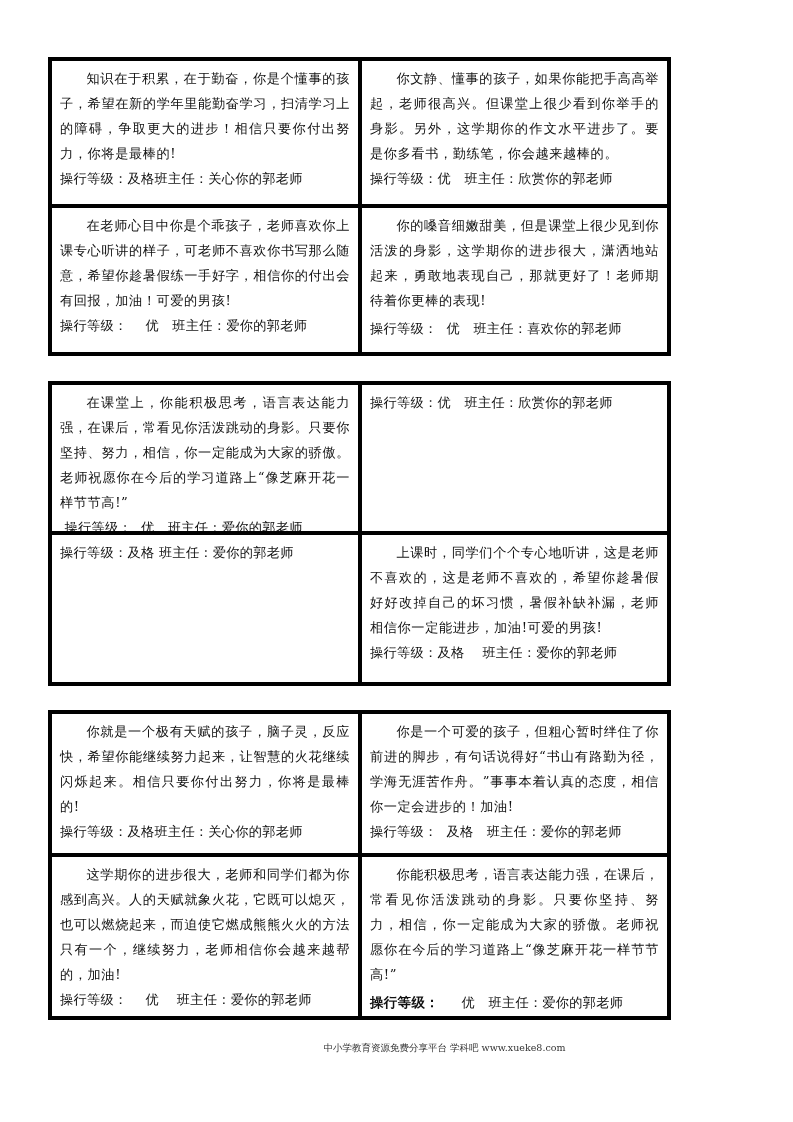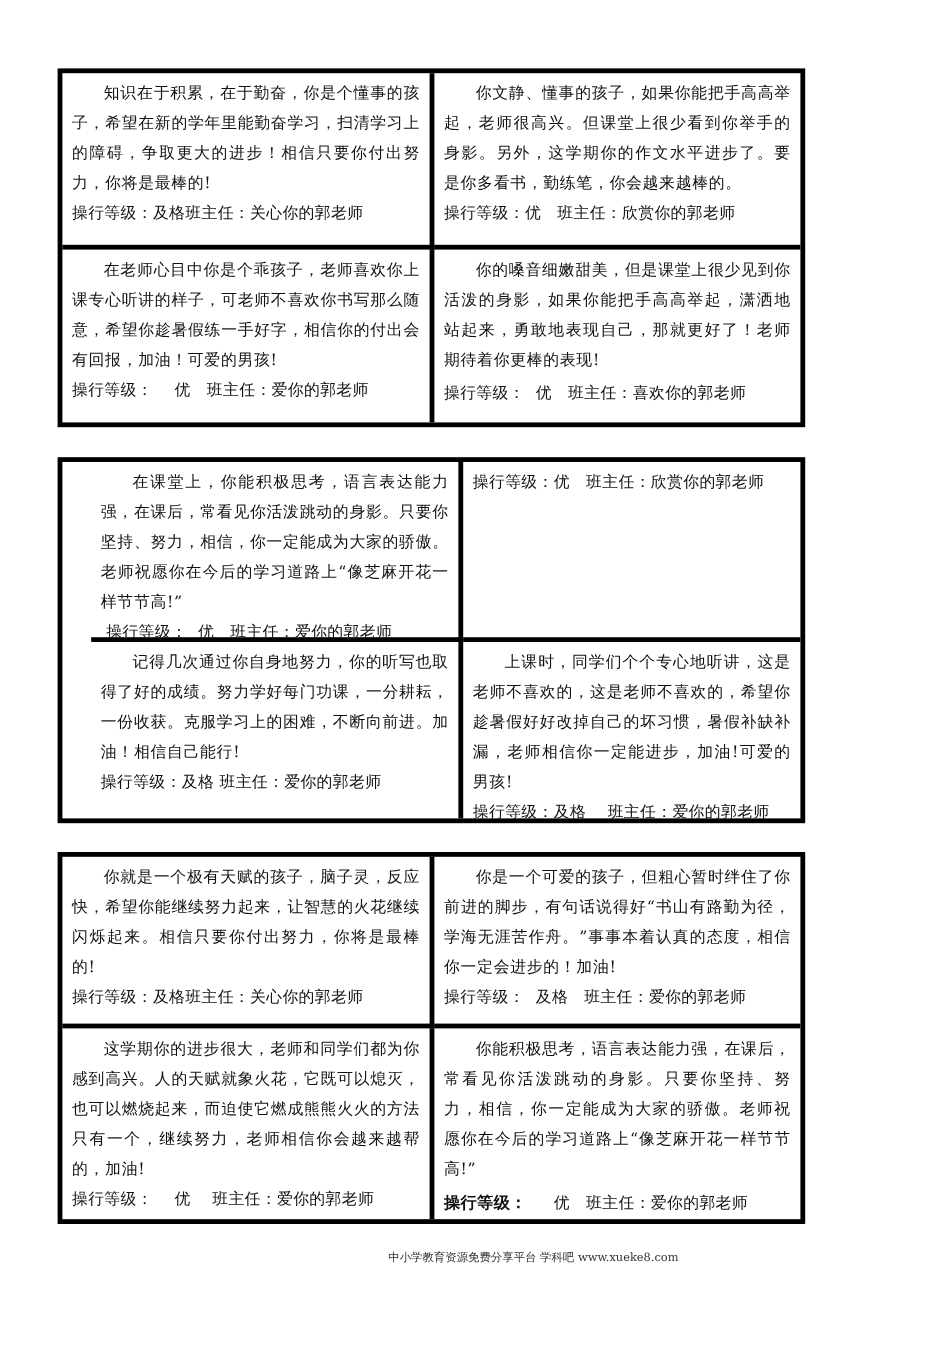--- a/index.html
+++ b/index.html
@@ -27,35 +27,34 @@
   </div>
   <div class="cell top">
     <p class="para">你文静、懂事的孩子，如果你能把手高高举起，老师很高兴。但课堂上很少看到你举手的身影。另外，这学期你的作文水平进步了。要是你多看书，勤练笔，你会越来越棒的。</p>
     <p class="sig">操行等级：优   班主任：欣赏你的郭老师</p>
   </div>
   <div class="cell l">
     <p class="para">在老师心目中你是个乖孩子，老师喜欢你上课专心听讲的样子，可老师不喜欢你书写那么随意，希望你趁暑假练一手好字，相信你的付出会有回报，加油！可爱的男孩!</p>
     <p class="sig">操行等级：    优   班主任：爱你的郭老师</p>
   </div>
   <div class="cell">
-    <p class="para">你的嗓音细嫩甜美，但是课堂上很少见到你活泼的身影，如果你能把手高高举起，潇洒地站起来，勇敢地表现自己，那就更好了！老师期待着你更棒的表现!</p>
+    <p class="para">你的嗓音细嫩甜美，但是课堂上很少见到你活泼的身影，这学期你的进步很大，潇洒地站起来，勇敢地表现自己，那就更好了！老师期待着你更棒的表现!</p>
     <p class="sig" style="margin-top:3px">操行等级：  优   班主任：喜欢你的郭老师</p>
   </div>
 </div>
 
-<div class="tbl" style="top:381px;height:305px;grid-template-rows:150px 1fr;padding-left:24px;">
+<div class="tbl" style="top:381px;height:305px;grid-template-rows:150px 1fr;">
   <div class="cell l top">
     <p class="para">在课堂上，你能积极思考，语言表达能力强，在课后，常看见你活泼跳动的身影。只要你坚持、努力，相信，你一定能成为大家的骄傲。老师祝愿你在今后的学习道路上“像芝麻开花一样节节高!”</p>
     <p class="sig"> 操行等级：  优   班主任：爱你的郭老师</p>
   </div>
   <div class="cell top">
     <p class="sig">操行等级：优   班主任：欣赏你的郭老师</p>
   </div>
   <div class="cell l">
-    <p class="para">记得几次通过你自身地努力，你的听写也取得了好的成绩。努力学好每门功课，一分耕耘，一份收获。克服学习上的困难，不断向前进。加油！相信自己能行!</p>
     <p class="sig">操行等级：及格 班主任：爱你的郭老师</p>
   </div>
   <div class="cell">
     <p class="para">上课时，同学们个个专心地听讲，这是老师不喜欢的，这是老师不喜欢的，希望你趁暑假好好改掉自己的坏习惯，暑假补缺补漏，老师相信你一定能进步，加油!可爱的男孩!</p>
     <p class="sig">操行等级：及格    班主任：爱你的郭老师</p>
   </div>
 </div>
 
 <div class="tbl" style="top:710px;height:310px;grid-template-rows:143px 1fr;">
   <div class="cell l top">

